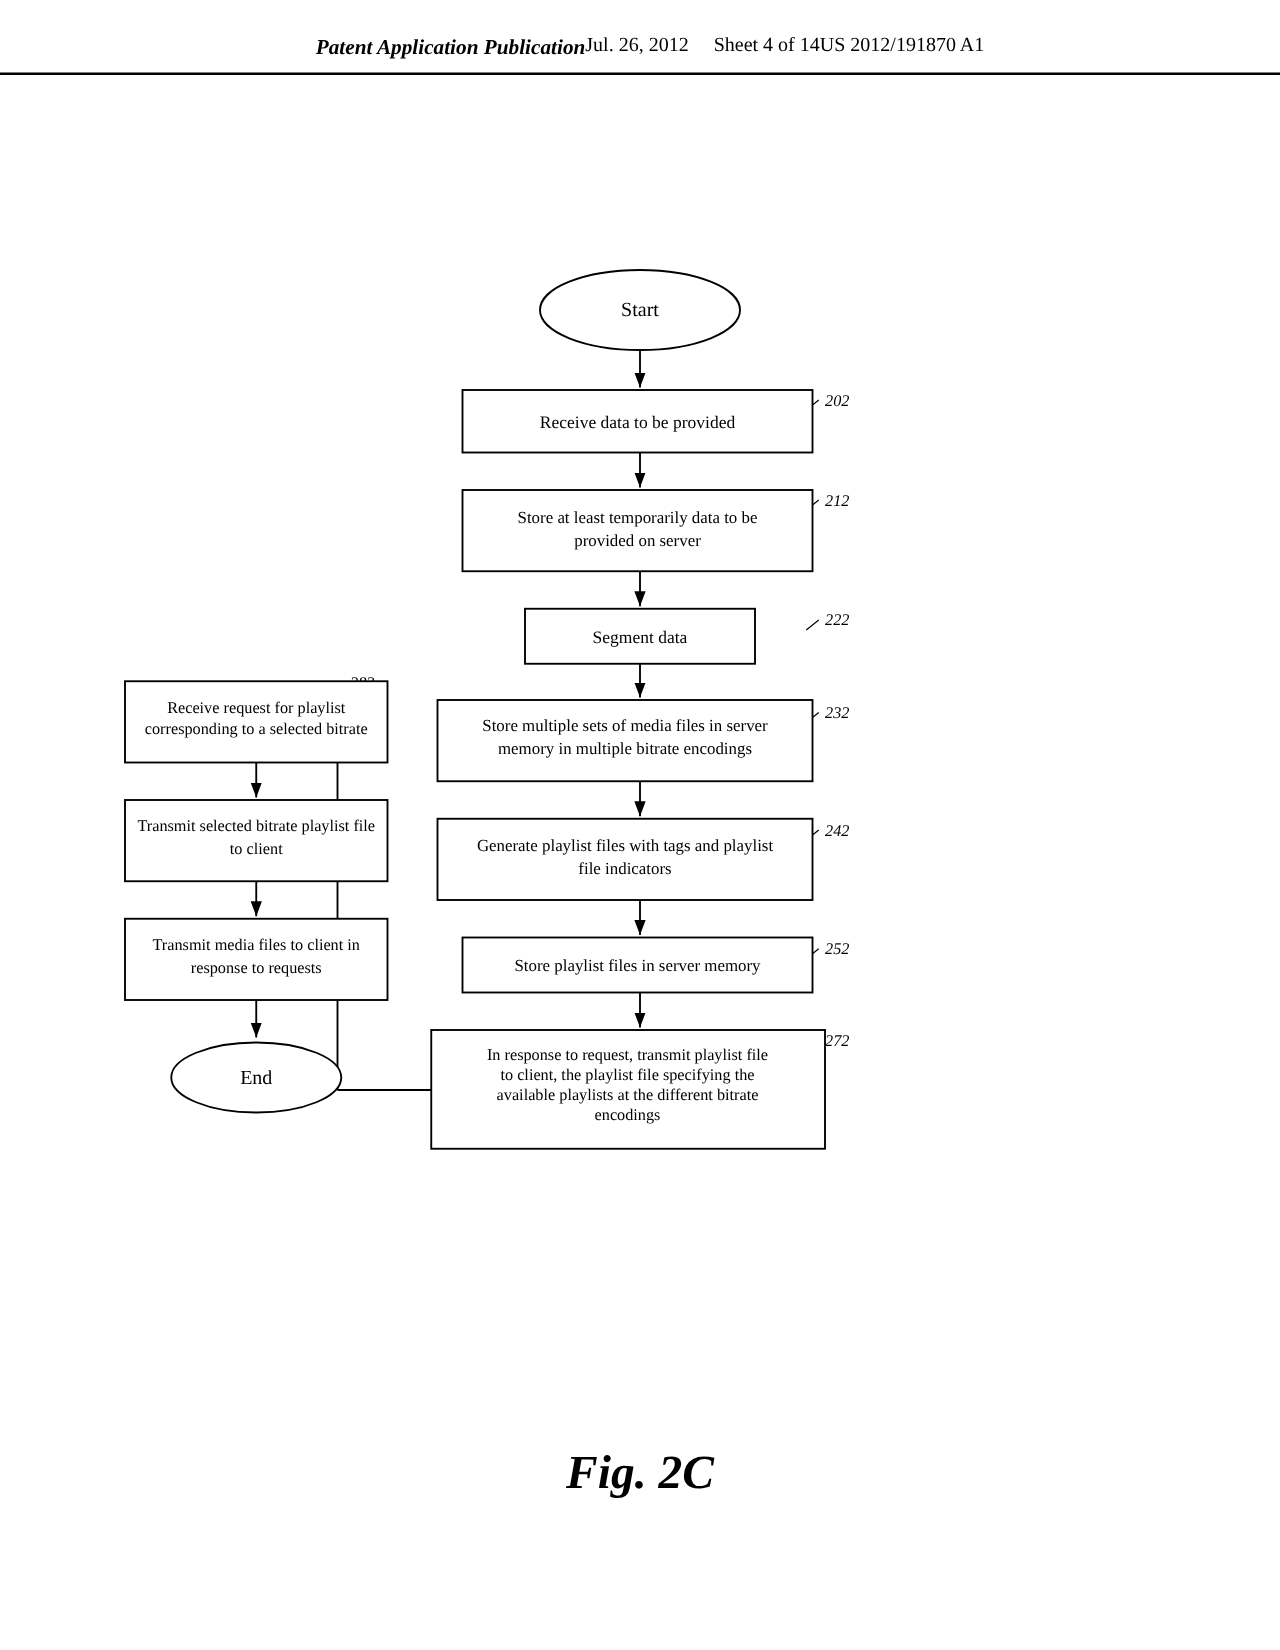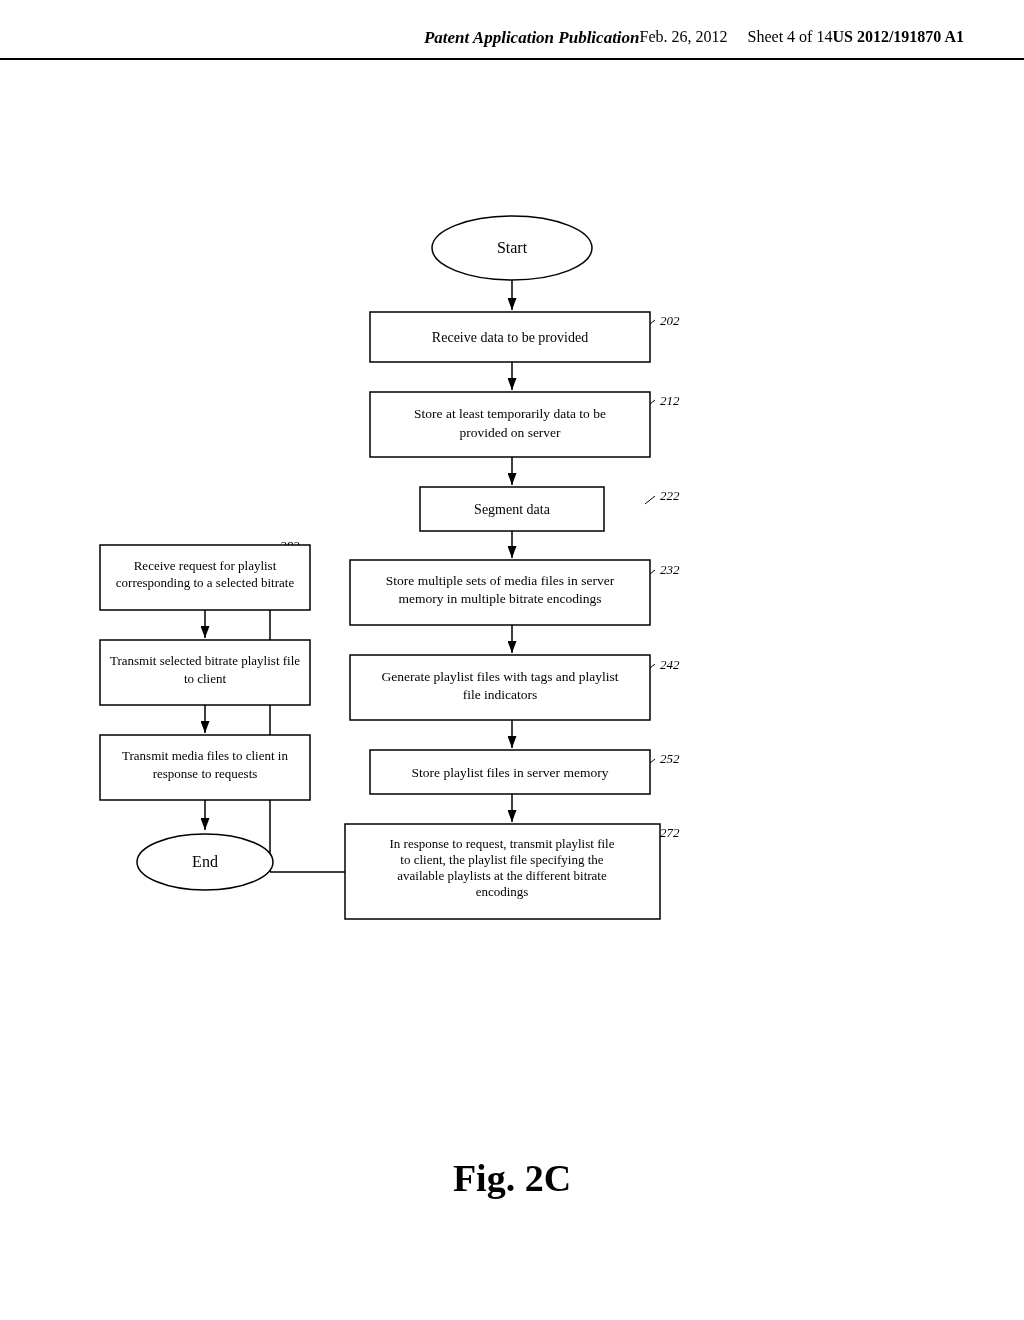--- a/index.html
+++ b/index.html
@@ -8,38 +8,38 @@
       font-family: 'Times New Roman', Times, serif;
       width: 1024px;
       min-height: 1320px;
       position: relative;
       overflow: hidden;
     }
 
     
     .header {
       display: flex;
-      justify-content: flex-end;
+      justify-content: center;
       align-items: flex-start;
       padding: 28px 60px 0 76px;
       border-bottom: 2px solid #000;
       padding-bottom: 10px;
     }
     .header-left {
       font-size: 17px;
       font-weight: bold;
       font-style: italic;
     }
     .header-center {
       font-size: 16px;
       text-align: center;
     }
     .header-right {
       font-size: 16px;
-      font-weight: bold;
+      font-weight: normal;
     }
 
     
     .diagram-area {
       position: relative;
       width: 100%;
       height: 1150px;
       margin-top: 20px;
     }
 
@@ -52,29 +52,30 @@
     }
 
     
     .fig-label {
       position: absolute;
       bottom: 30px;
       left: 50%;
       transform: translateX(-50%);
       font-size: 38px;
       font-weight: bold;
+      font-style: italic;
     }
   </style>
 </head>
 <body>
 
 <div class="header">
   <div class="header-left">Patent Application Publication</div>
   <div class="header-center">
-    <span>Feb. 26, 2012</span>&nbsp;&nbsp;&nbsp;&nbsp;
+    <span>Jul. 26, 2012</span>&nbsp;&nbsp;&nbsp;&nbsp;
     <span>Sheet 4 of 14</span>
   </div>
   <div class="header-right">US 2012/191870 A1</div>
 </div>
 
 <div class="diagram-area">
   <svg class="flowchart" viewBox="0 0 1024 1100" xmlns="http://www.w3.org/2000/svg">
 
     <defs>
       <marker id="arrowhead" markerWidth="8" markerHeight="6" refX="8" refY="3" orient="auto">

